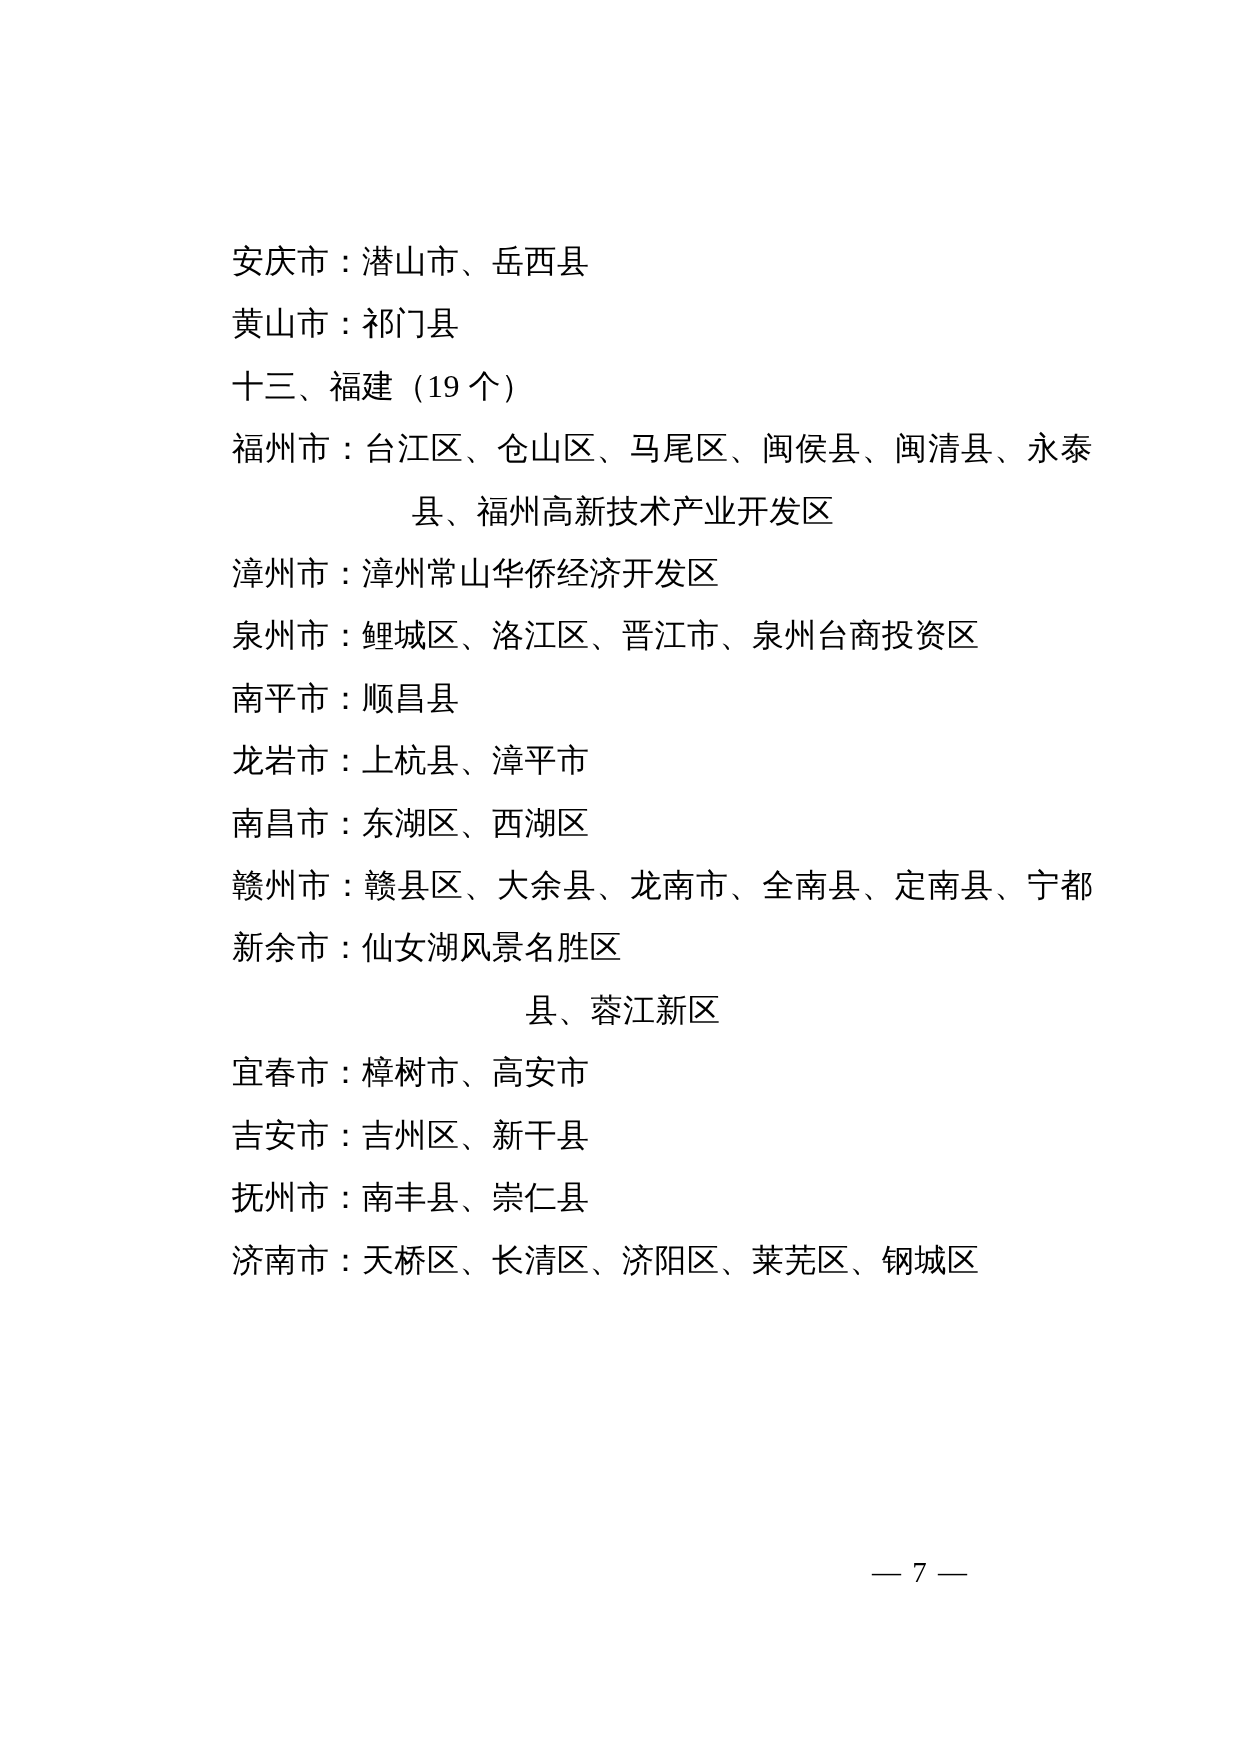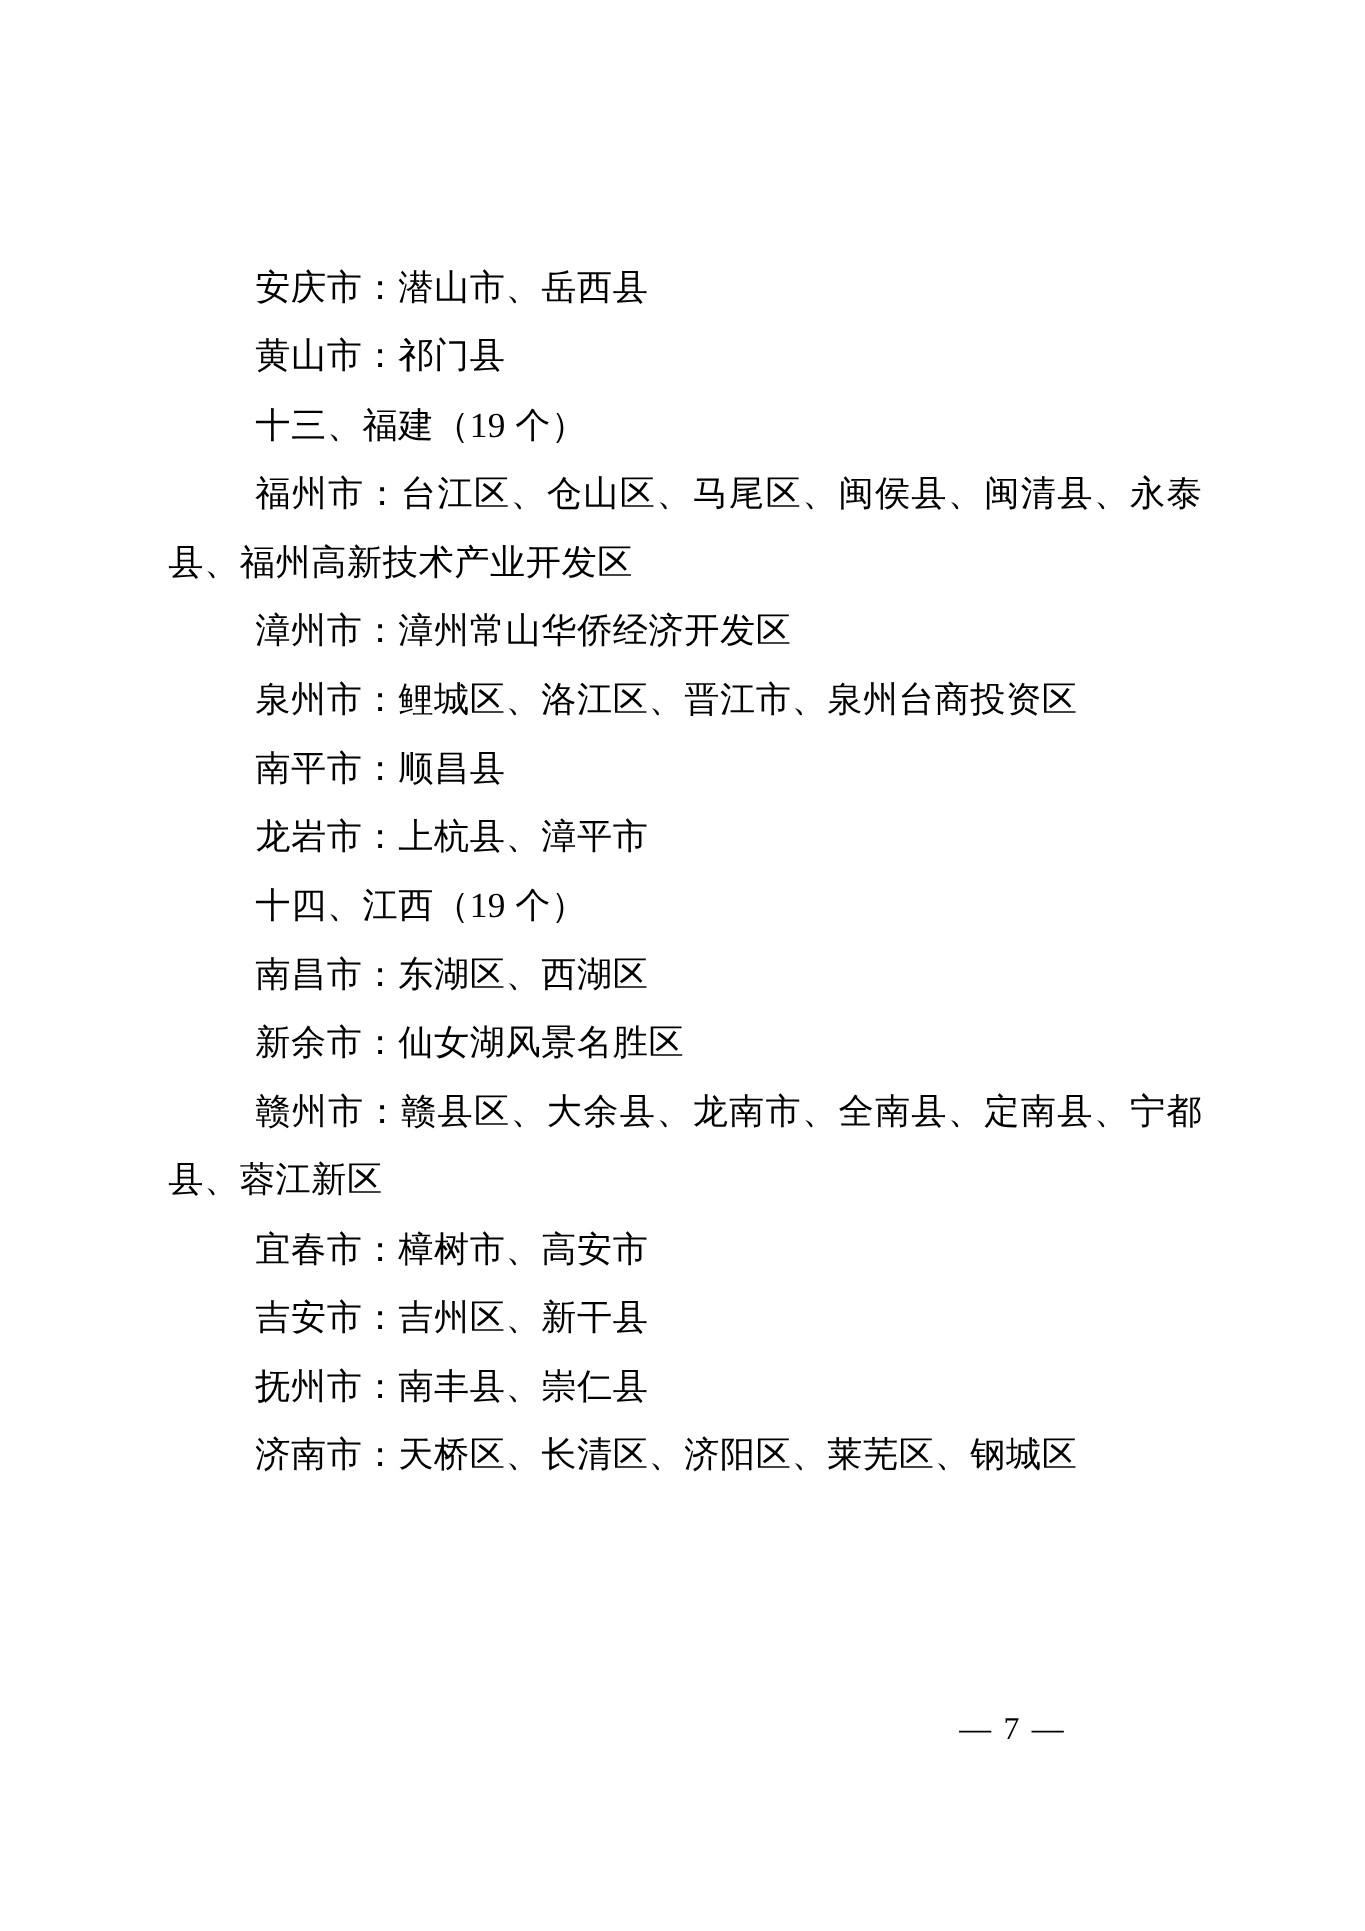--- a/index.html
+++ b/index.html
@@ -31,20 +31,21 @@
     .indent, .heading {
       text-indent: 79px;
     }
     .indent-fill {
       text-indent: 79px;
       text-align: justify;
       text-align-last: justify;
     }
     .flush {
       text-indent: 0;
+      text-align: center;
     }
     .page-number {
       position: absolute;
       top: 1552px;
       right: 156px;
       font-size: 29px;
       line-height: 40px;
       letter-spacing: 2px;
       color: #000000;
     }
@@ -56,24 +57,23 @@
   <div class="doc-body" id="doc-body">
       <div class="line indent">安庆市：潜山市、岳西县</div>
       <div class="line indent">黄山市：祁门县</div>
       <div class="line heading">十三、福建（19 个）</div>
       <div class="line indent-fill">福州市：台江区、仓山区、马尾区、闽侯县、闽清县、永泰</div>
       <div class="line flush">县、福州高新技术产业开发区</div>
       <div class="line indent">漳州市：漳州常山华侨经济开发区</div>
       <div class="line indent">泉州市：鲤城区、洛江区、晋江市、泉州台商投资区</div>
       <div class="line indent">南平市：顺昌县</div>
       <div class="line indent">龙岩市：上杭县、漳平市</div>
-      <div class="line heading">十四、江西（19 个）</div>
       <div class="line indent">南昌市：东湖区、西湖区</div>
+      <div class="line indent-fill">赣州市：赣县区、大余县、龙南市、全南县、定南县、宁都</div>
       <div class="line indent">新余市：仙女湖风景名胜区</div>
-      <div class="line indent-fill">赣州市：赣县区、大余县、龙南市、全南县、定南县、宁都</div>
       <div class="line flush">县、蓉江新区</div>
       <div class="line indent">宜春市：樟树市、高安市</div>
       <div class="line indent">吉安市：吉州区、新干县</div>
       <div class="line indent">抚州市：南丰县、崇仁县</div>
       <div class="line indent">济南市：天桥区、长清区、济阳区、莱芜区、钢城区</div>
     </div>
   <div class="page-number">— 7 —</div>
 </div>
 
 </body></html>

